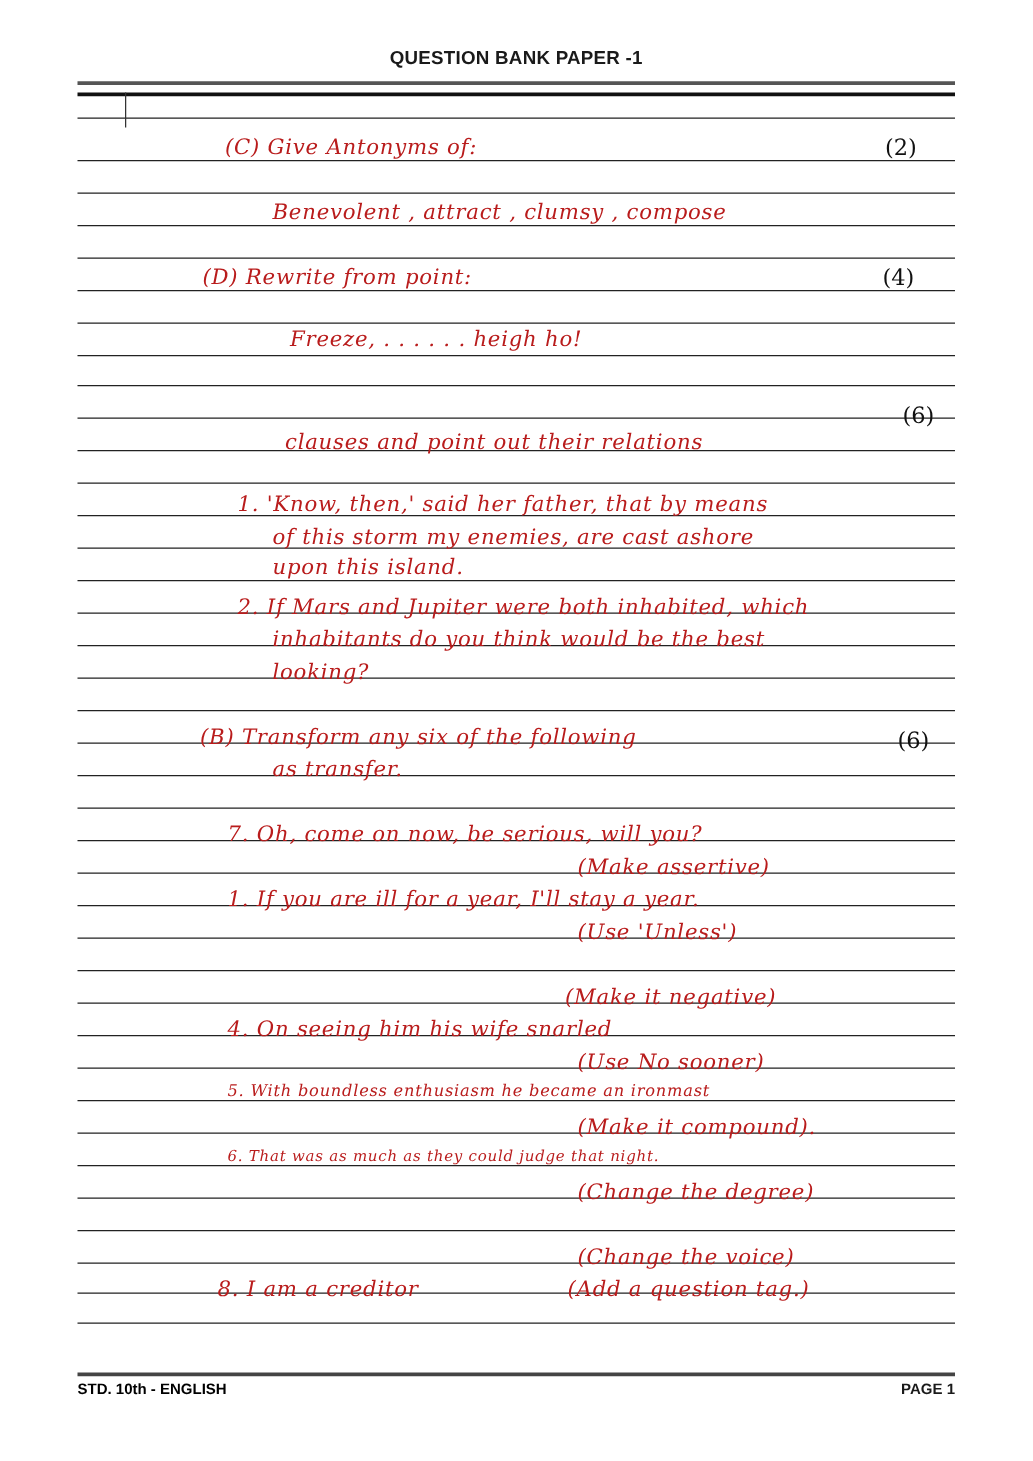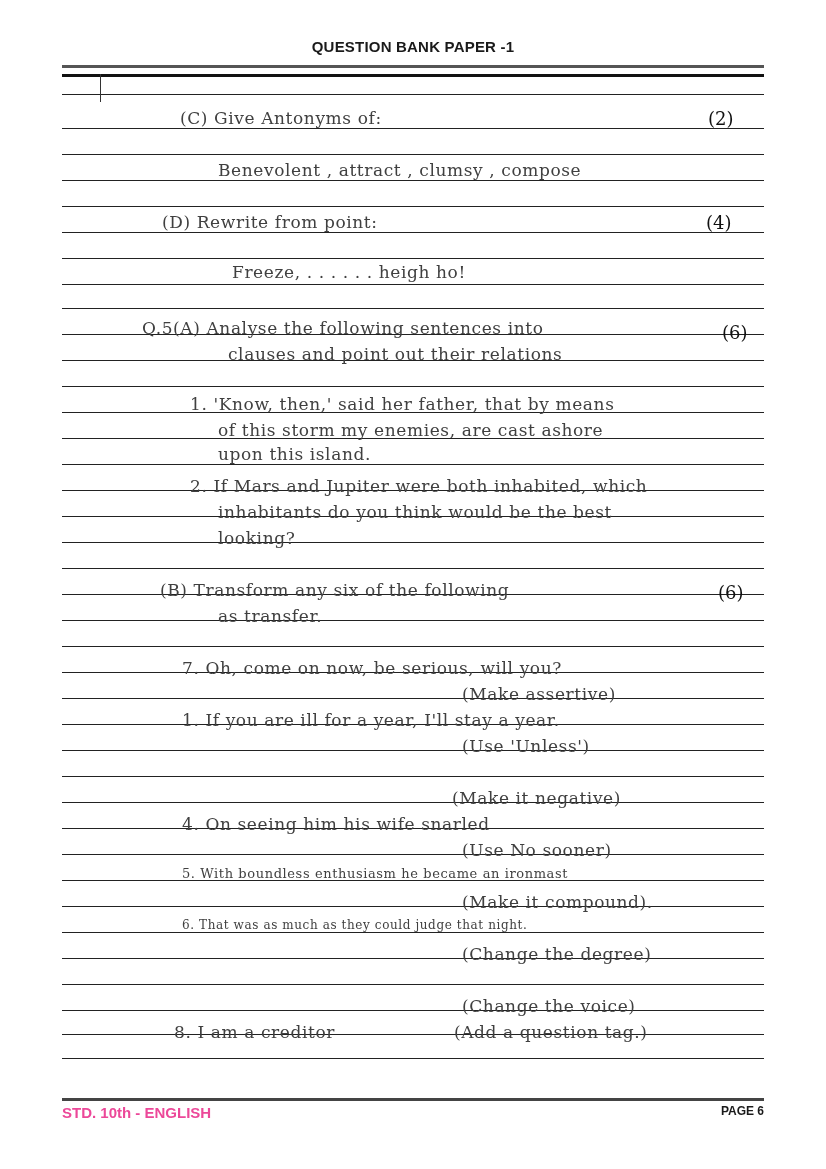--- a/index.html
+++ b/index.html
@@ -3,24 +3,24 @@
   <meta charset="utf-8">
   <style>
     html, body { margin: 0; padding: 0; background: #ffffff; }
     body { width: 826px; height: 1169px; position: relative; overflow: hidden; font-family: "Liberation Sans", sans-serif; color: #111; }
     .hdr-title { position: absolute; top: 38px; left: 0; width: 826px; text-align: center; font-weight: bold; font-size: 15px; letter-spacing: 0.2px; color: #1a1a1a; }
     .hdr-rule { position: absolute; top: 65px; left: 62px; width: 702px; height: 3px; background: #555; }
     .scan { position: absolute; left: 62px; top: 72px; width: 702px; height: 990px; }
     .rule { position: absolute; left: 0; width: 702px; height: 1px; background: #222; }
     .rule.thick { height: 3px; background: #111; }
     .margin-tick { position: absolute; left: 38px; top: 2px; width: 1px; height: 28px; background: #333; }
-    .hw { position: absolute; font-family: "DejaVu Serif", serif; font-size: 17px; color: #404040; white-space: nowrap; letter-spacing: 0.6px; }
+    .hw { position: absolute; font-family: "DejaVu Serif", serif; font-style: italic; font-size: 17px; color: #b91c1c; white-space: nowrap; letter-spacing: 0.6px; }
     .mark { position: absolute; font-family: "DejaVu Serif", serif; font-size: 18px; color: #111; white-space: nowrap; }
     .ftr-rule { position: absolute; top: 1098px; left: 62px; width: 702px; height: 3px; background: #444; }
-    .ftr-left { position: absolute; top: 1104px; left: 62px; font-weight: bold; font-size: 15px; color: #ec4899; }
+    .ftr-left { position: absolute; top: 1104px; left: 62px; font-weight: bold; font-size: 12px; color: #000000; }
     .ftr-right { position: absolute; top: 1104px; right: 62px; font-weight: bold; font-size: 12px; color: #1a1a1a; }
   </style>
 </head>
 <body>
 
 <div class="hdr-title">QUESTION BANK PAPER -1</div>
 <div class="hdr-rule"></div>
 
 <div class="scan">
 
@@ -66,21 +66,20 @@
   <div class="margin-tick"></div>
 
   <div class="hw" style="left:118px;top:36px">(C) Give Antonyms of:</div>
   <div class="mark" style="left:646px;top:36px">(2)</div>
   <div class="hw" style="left:156px;top:88px">Benevolent , attract , clumsy , compose</div>
 
   <div class="hw" style="left:100px;top:140px">(D) Rewrite from point:</div>
   <div class="mark" style="left:644px;top:140px">(4)</div>
   <div class="hw" style="left:170px;top:190px">Freeze, . . . . . . heigh ho!</div>
 
-  <div class="hw" style="left:80px;top:246px">Q.5(A) Analyse the following sentences into</div>
   <div class="mark" style="left:660px;top:250px">(6)</div>
   <div class="hw" style="left:166px;top:272px">clauses and point out their relations</div>
 
   <div class="hw" style="left:128px;top:322px">1. 'Know, then,' said her father, that by means</div>
   <div class="hw" style="left:156px;top:348px">of this storm my enemies, are cast ashore</div>
   <div class="hw" style="left:156px;top:372px">upon this island.</div>
 
   <div class="hw" style="left:128px;top:404px">2. If Mars and Jupiter were both inhabited, which</div>
   <div class="hw" style="left:156px;top:430px">inhabitants do you think would be the best</div>
   <div class="hw" style="left:156px;top:456px">looking?</div>
@@ -100,13 +99,13 @@
   <div class="hw" style="left:400px;top:820px">(Make it compound).</div>
   <div class="hw" style="left:120px;top:846px;font-size:12px">6. That was as much as they could judge that night.</div>
   <div class="hw" style="left:400px;top:872px">(Change the degree)</div>
   <div class="hw" style="left:400px;top:924px">(Change the voice)</div>
   <div class="hw" style="left:112px;top:950px">8. I am a creditor</div>
   <div class="hw" style="left:392px;top:950px">(Add a question tag.)</div>
 </div>
 
 <div class="ftr-rule"></div>
 <div class="ftr-left">STD. 10th - ENGLISH</div>
-<div class="ftr-right">PAGE 6</div>
+<div class="ftr-right">PAGE 1</div>
 
 </body></html>

